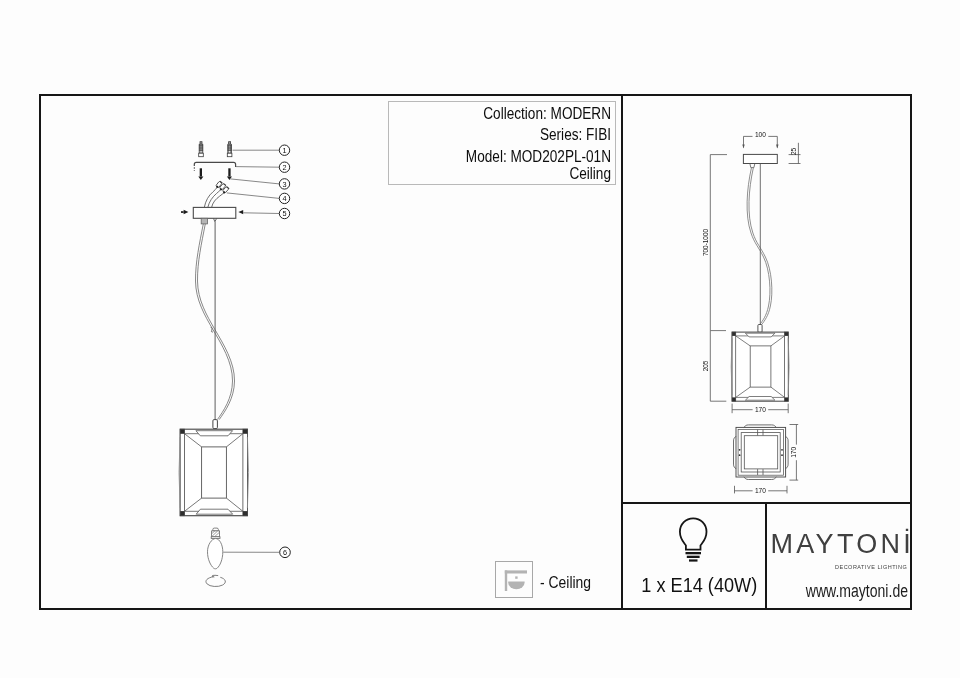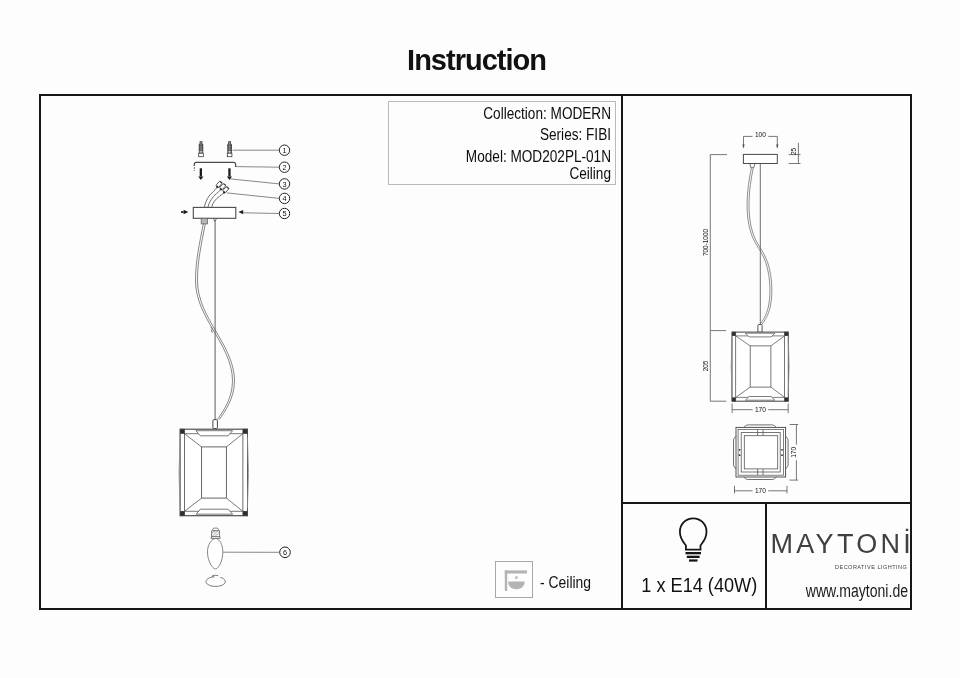--- a/index.html
+++ b/index.html
@@ -4,21 +4,20 @@
 <style>
   html,body{margin:0;padding:0;background:#ffffff;}
   *{-webkit-font-smoothing:antialiased;text-rendering:optimizeLegibility;}
   #page{position:relative;width:960px;height:678px;background:#fdfdfd;font-family:"Liberation Sans",sans-serif;overflow:hidden;}
   .abs{position:absolute;}
 </style>
 </head>
 <body>
 <div id="page">
 
-<div class="abs" style="left:0;top:45.5px;width:953px;text-align:center;font-size:29px;font-weight:bold;color:#111;letter-spacing:-1px;line-height:29px;">Instruction</div>
 
 <div class="abs" style="left:39px;top:94px;width:584px;height:516px;border:2px solid #161616;box-sizing:border-box;"></div>
 
 <div class="abs" style="left:621px;top:94px;width:291px;height:410px;border:2px solid #161616;box-sizing:border-box;"></div>
 
 <div class="abs" style="left:621px;top:502px;width:146px;height:108px;border:2px solid #161616;box-sizing:border-box;"></div>
 
 <div class="abs" style="left:765px;top:502px;width:147px;height:108px;border:2px solid #161616;box-sizing:border-box;"></div>
 
 <div class="abs" style="left:388px;top:101px;width:228px;height:84px;border:1px solid #b9b9b9;box-sizing:border-box;"></div>

